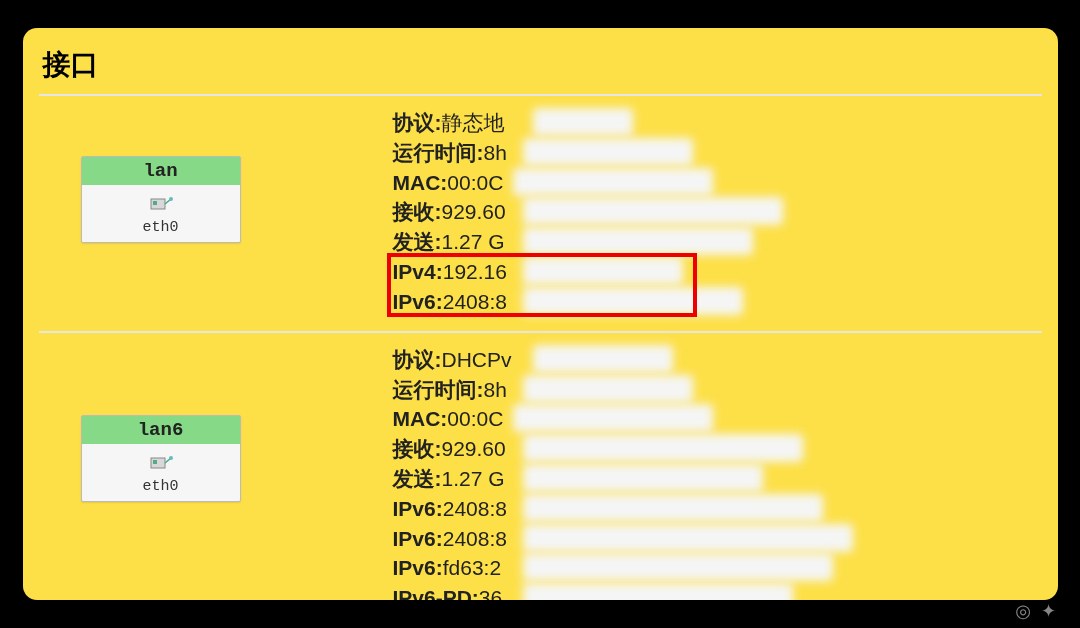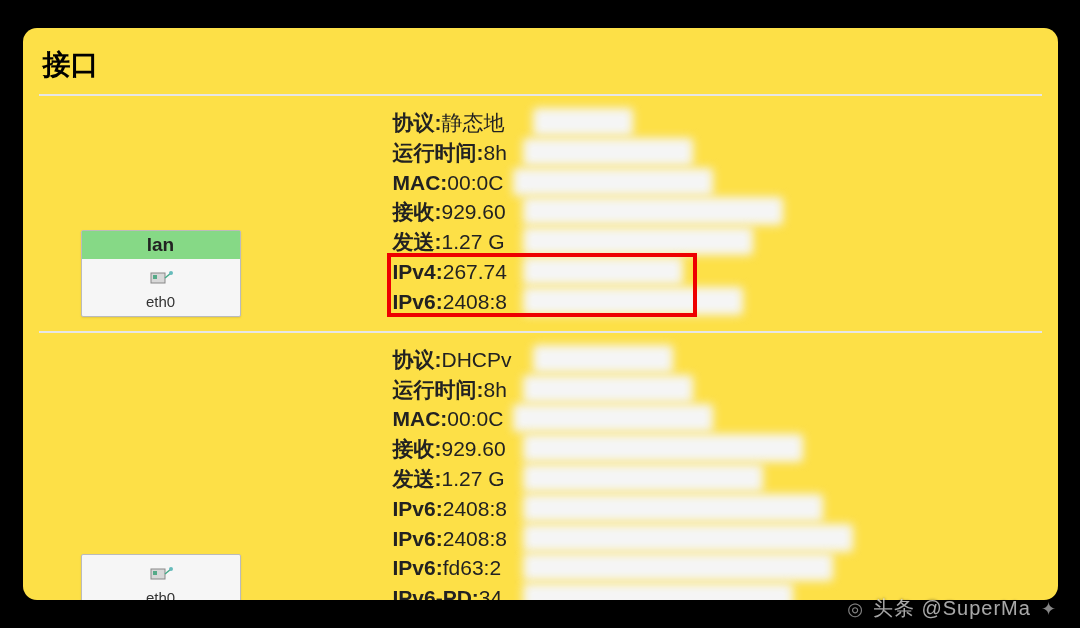--- a/index.html
+++ b/index.html
@@ -35,24 +35,25 @@
       border-top: 2px solid #e6e6e6;
       margin: 0 16px;
     }
     .row {
       display: flex;
       padding: 12px 10px 6px 10px;
     }
     .left-col {
       width: 360px;
       display: flex;
-      align-items: flex-end;
+      align-items: flex-start;
       justify-content: flex-start;
       padding-left: 48px;
       padding-top: 48px;
+      font-family: Liberation Mono, monospace;
     }
     .iface-badge {
       width: 160px;
       border: 1px solid #bbb;
       border-radius: 2px;
       background: #f6f6f6;
       text-align: center;
       box-shadow: 0 1px 2px rgba(0,0,0,0.1);
     }
     .iface-head {
@@ -179,37 +180,38 @@
         <span class="info-value">929.60</span>
         <div class="blur-strip" style="left:130px;width:260px;top:0;"></div>
       </div>
       <div class="info-line">
         <span class="info-label">发送:</span>
         <span class="info-value">1.27 G</span>
         <div class="blur-strip" style="left:130px;width:230px;top:0;"></div>
       </div>
       <div class="info-line">
         <span class="info-label">IPv4:</span>
-        <span class="info-value">267.74</span>
+        <span class="info-value">192.16</span>
         <div class="blur-strip" style="left:130px;width:160px;top:0;"></div>
       </div>
       <div class="info-line">
         <span class="info-label">IPv6:</span>
         <span class="info-value">2408:8</span>
         <div class="blur-strip" style="left:130px;width:220px;top:0;"></div>
       </div>
       <div class="highlight-box" style="left:-6px;top:145px;width:310px;height:64px;"></div>
     </div>
   </div>
 
   <hr class="sep">
 
   <div class="row">
     <div class="left-col" style="padding-top:70px;">
       <div class="iface-badge">
+        <div class="iface-head">lan6</div>
         <div class="iface-icon">
           <svg class="nic-icon" viewBox="0 0 24 20">
             <rect x="2" y="6" width="14" height="10" fill="#d8d8d8" stroke="#888" stroke-width="1"></rect>
             <rect x="4" y="8" width="4" height="4" fill="#5a8"></rect>
             <path d="M16 11 L22 6" stroke="#4a8" stroke-width="1.5" fill="none"></path>
             <circle cx="22" cy="6" r="2" fill="#6bb"></circle>
           </svg>
         </div>
         <div class="iface-dev">eth0</div>
       </div>
@@ -250,24 +252,23 @@
         <span class="info-value">2408:8</span>
         <div class="blur-strip" style="left:130px;width:330px;top:0;"></div>
       </div>
       <div class="info-line">
         <span class="info-label">IPv6:</span>
         <span class="info-value">fd63:2</span>
         <div class="blur-strip" style="left:130px;width:310px;top:0;"></div>
       </div>
       <div class="info-line">
         <span class="info-label">IPv6-PD:</span>
-        <span class="info-value">34</span>
+        <span class="info-value">36</span>
         <div class="blur-strip" style="left:130px;width:270px;top:0;"></div>
       </div>
     </div>
   </div>
 </div>
 
 <div class="watermark">
   <span class="icon-head">◎</span>
-  <span class="wm-text">头条 @SuperMa</span>
   <span class="icon-head">✦</span>
 </div>
 
 </body></html>

